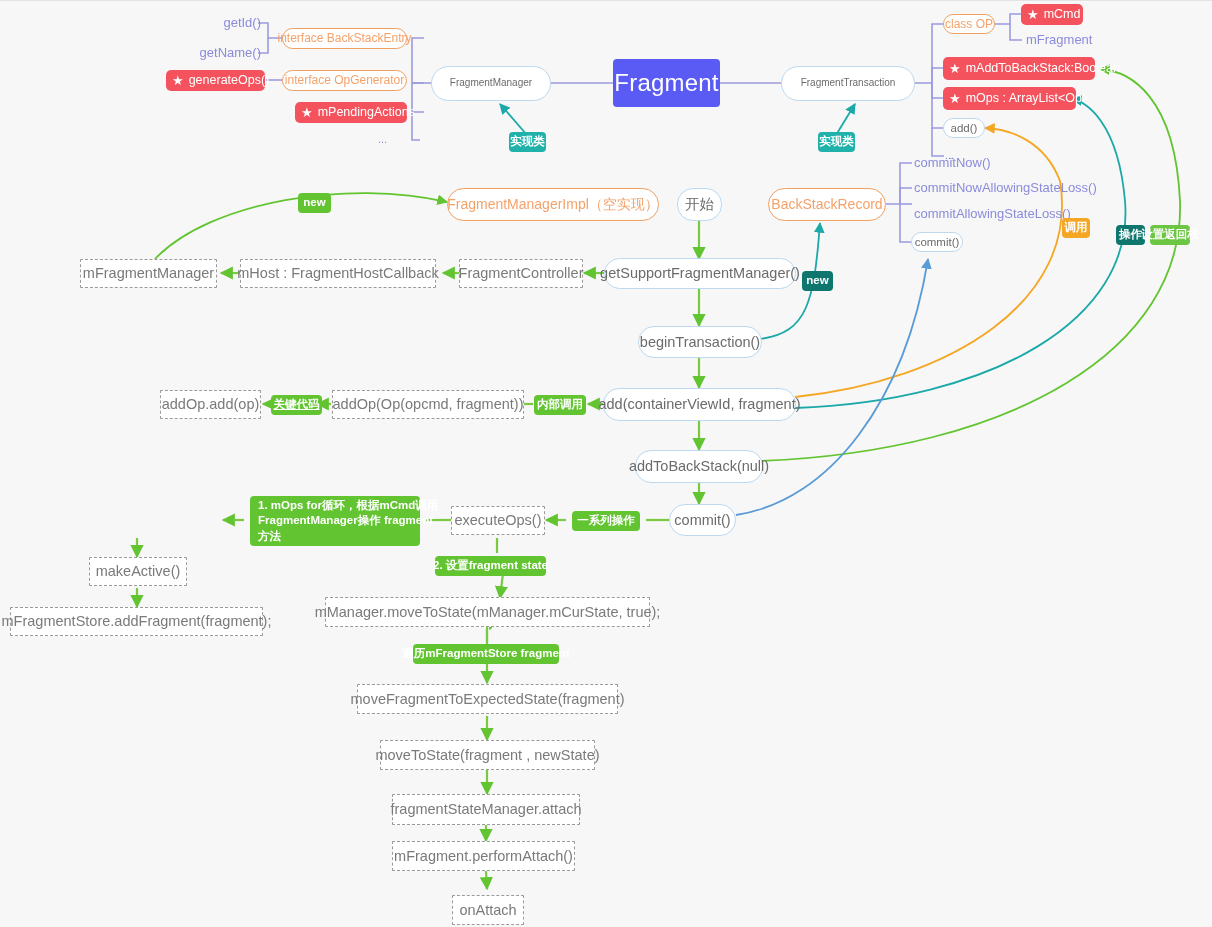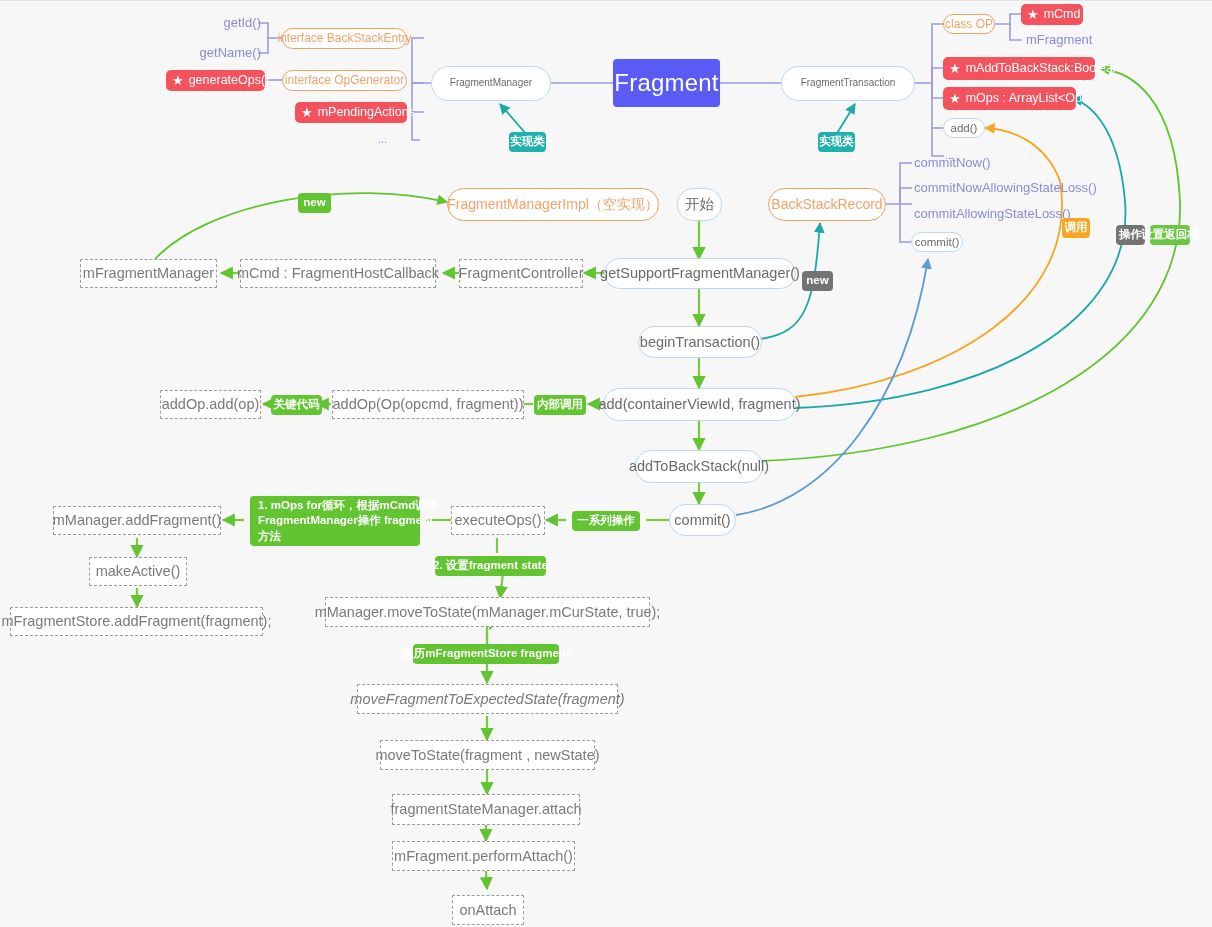--- a/index.html
+++ b/index.html
@@ -100,21 +100,21 @@
     font-weight:bold;
     padding:2px 6px;
     box-sizing:border-box;
     white-space:pre;
     line-height:1.35;
     text-align:left;
   }
   .l-green{background:#62c430;}
   .l-teal{background:#20b2aa;}
   .l-orange{background:#f5a623;}
-  .l-cyan{background:#737373;}
+  .l-cyan{background:#0f766e;}
   .l-green2{background:#6cc644;}
   .l-block{justify-content:flex-start;text-align:left;padding:5px 8px;font-weight:bold;}
 </style>
 </head>
 <body>
 
 <div id="canvas">
 
   <svg id="svg" viewBox="0 0 1212 927">
     <defs>
@@ -284,46 +284,45 @@
   <div class="node n-blue" style="left:604px;top:257px;width:192px;height:31px;">getSupportFragmentManager()</div>
   <div class="node n-blue" style="left:638px;top:325px;width:124px;height:32px;">beginTransaction()</div>
   <div class="node n-blue" style="left:603px;top:387px;width:193px;height:33px;">add(containerViewId, fragment)</div>
   <div class="node n-blue" style="left:635px;top:449px;width:128px;height:33px;">addToBackStack(null)</div>
   <div class="node n-blue" style="left:669px;top:503px;width:67px;height:32px;">commit()</div>
 
   <div class="node n-dash" style="left:332px;top:389px;width:192px;height:29px;">addOp(Op(opcmd, fragment))</div>
   <div class="node n-dash" style="left:160px;top:389px;width:101px;height:29px;">addOp.add(op)</div>
 
   <div class="node n-dash" style="left:459px;top:258px;width:124px;height:29px;">FragmentController</div>
-  <div class="node n-dash" style="left:240px;top:258px;width:196px;height:29px;">mCmd : FragmentHostCallback</div>
+  <div class="node n-dash" style="left:240px;top:258px;width:196px;height:29px;">mHost : FragmentHostCallback</div>
   <div class="node n-dash" style="left:80px;top:258px;width:137px;height:29px;">mFragmentManager</div>
 
   <div class="node n-dash" style="left:451px;top:505px;width:94px;height:29px;">executeOps()</div>
-  <div class="node n-dash" style="left:53px;top:505px;width:168px;height:29px;">mManager.addFragment()</div>
   <div class="node n-dash" style="left:89px;top:556px;width:98px;height:29px;">makeActive()</div>
   <div class="node n-dash" style="left:10px;top:606px;width:253px;height:29px;text-align:right;">mFragmentStore.addFragment(fragment);</div>
 
   <div class="node n-dash" style="left:325px;top:596px;width:325px;height:30px;">mManager.moveToState(mManager.mCurState, true);</div>
-  <div class="node n-dash" style="left:357px;top:683px;width:261px;height:30px;font-style:italic;">moveFragmentToExpectedState(fragment)</div>
+  <div class="node n-dash" style="left:357px;top:683px;width:261px;height:30px;">moveFragmentToExpectedState(fragment)</div>
   <div class="node n-dash" style="left:380px;top:739px;width:215px;height:30px;">moveToState(fragment , newState)</div>
   <div class="node n-dash" style="left:392px;top:793px;width:188px;height:31px;">fragmentStateManager.attach</div>
   <div class="node n-dash" style="left:392px;top:840px;width:183px;height:30px;">mFragment.performAttach()</div>
   <div class="node n-dash" style="left:452px;top:894px;width:72px;height:30px;">onAttach</div>
 
   <div class="elabel l-teal" style="left:509px;top:131px;width:37px;height:20px;">实现类</div>
   <div class="elabel l-teal" style="left:818px;top:131px;width:37px;height:20px;">实现类</div>
 
   <div class="elabel l-green" style="left:298px;top:192px;width:33px;height:20px;">new</div>
   <div class="elabel l-cyan" style="left:802px;top:270px;width:31px;height:20px;">new</div>
 
   <div class="elabel l-orange" style="left:1062px;top:217px;width:28px;height:20px;">调用</div>
   <div class="elabel l-cyan" style="left:1116px;top:224px;width:29px;height:20px;">操作</div>
   <div class="elabel l-green2" style="left:1150px;top:224px;width:40px;height:20px;">设置返回栈</div>
 
-  <div class="elabel l-green" style="left:271px;top:394px;width:51px;height:20px;">关键代码</div>
+  <div class="elabel l-green" style="left:271px;top:394px;width:51px;height:20px;text-decoration:underline;">关键代码</div>
   <div class="elabel l-green" style="left:534px;top:394px;width:52px;height:20px;">内部调用</div>
   <div class="elabel l-green" style="left:572px;top:510px;width:68px;height:20px;">一系列操作</div>
 
   <div class="elabel l-green l-block" style="left:250px;top:495px;width:170px;height:50px;">1. mOps for循环，根据mCmd调用
 FragmentManager操作 fragment
 方法</div>
   <div class="elabel l-green" style="left:435px;top:555px;width:111px;height:20px;">2. 设置fragment state</div>
   <div class="elabel l-green" style="left:413px;top:643px;width:146px;height:20px;">遍历mFragmentStore fragment</div>
 
 </div>

